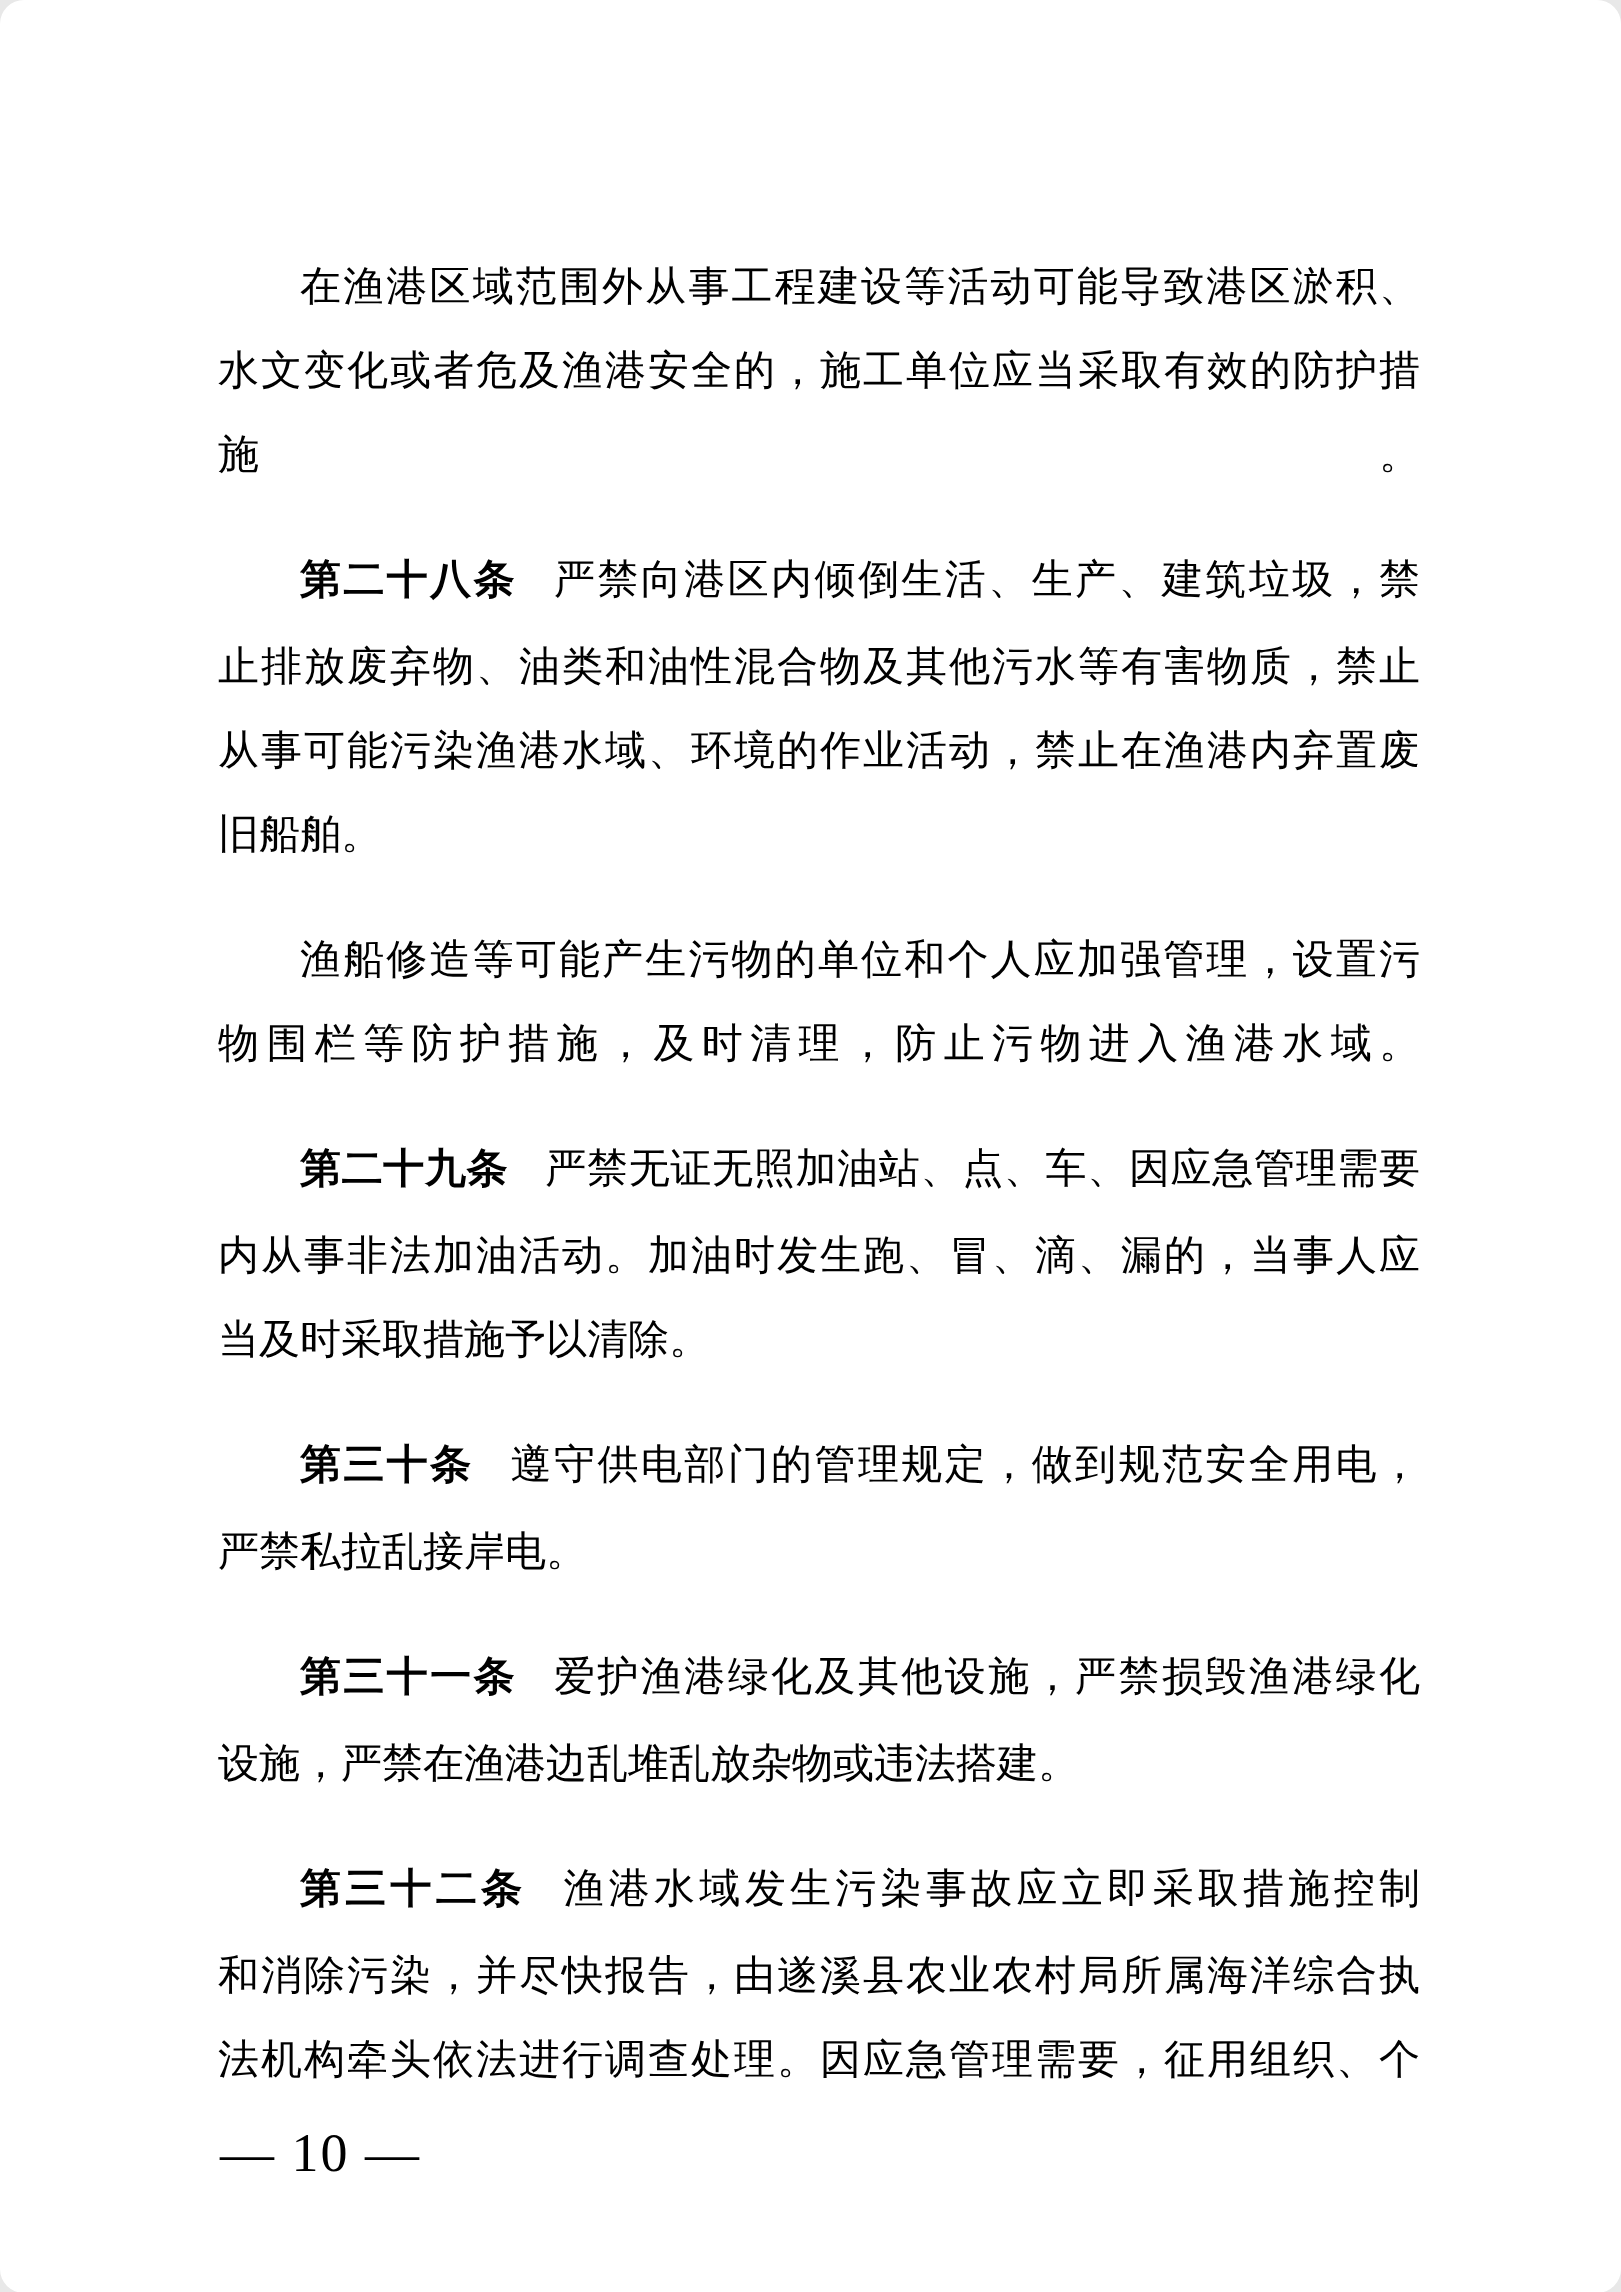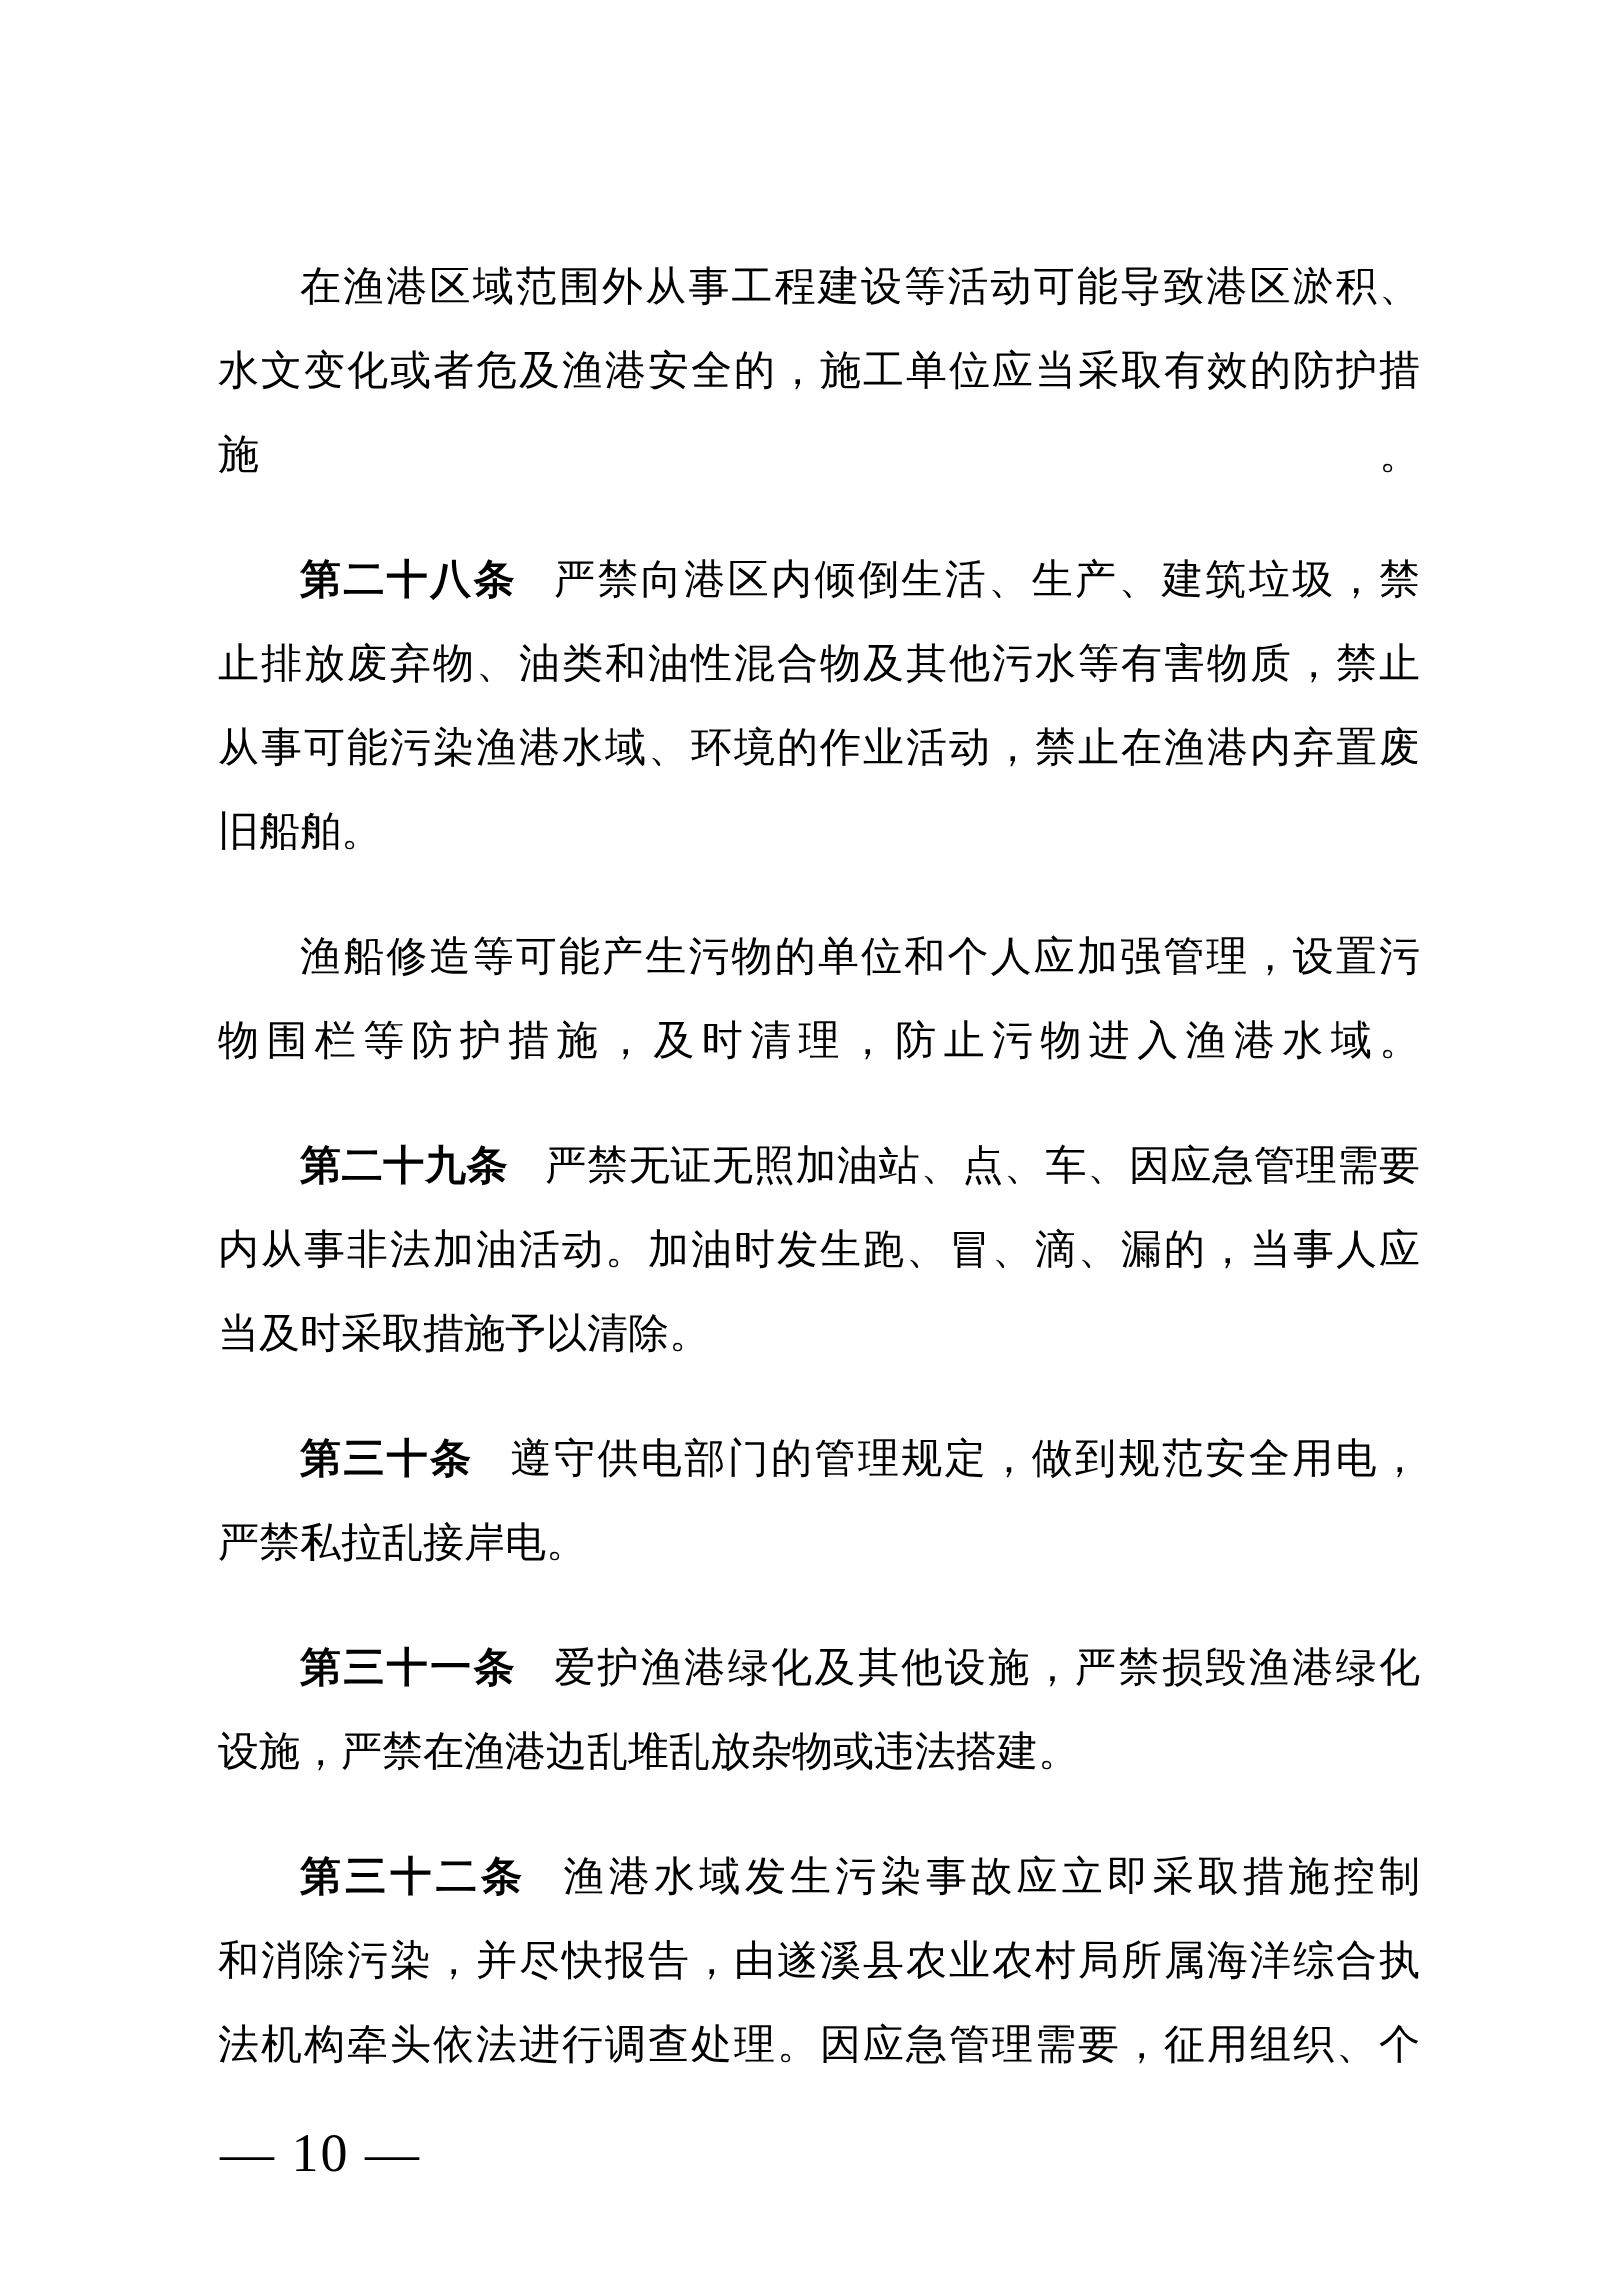--- a/index.html
+++ b/index.html
@@ -8,20 +8,21 @@
     background: #e8e8e8;
   }
   .page {
     position: relative;
     width: 1621px;
     height: 2293px;
     background: #ffffff;
     font-family: "Liberation Serif", "DejaVu Serif", serif;
     color: #000000;
     overflow: hidden;
+    border-radius: 24px;
   }
   .body-text {
     position: absolute;
     left: 218px;
     top: 244px;
     width: 1202px;
     font-size: 41px;
     line-height: 84px;
   }
   p.para {
@@ -35,21 +36,21 @@
     word-break: break-all;
   }
   .line.short {
     text-align: right;
     text-align-last: left;
   }
   .line.first {
     text-indent: 2em;
   }
   .article-label {
-    font-family: Liberation Sans, sans-serif;
+    font-family: Liberation Mono, monospace;
     font-weight: bold;
     margin-right: 0.9em;
   }
   .page-number {
     position: absolute;
     left: 220px;
     top: 2112px;
     font-size: 54px;
     line-height: 83px;
     letter-spacing: 2px;

